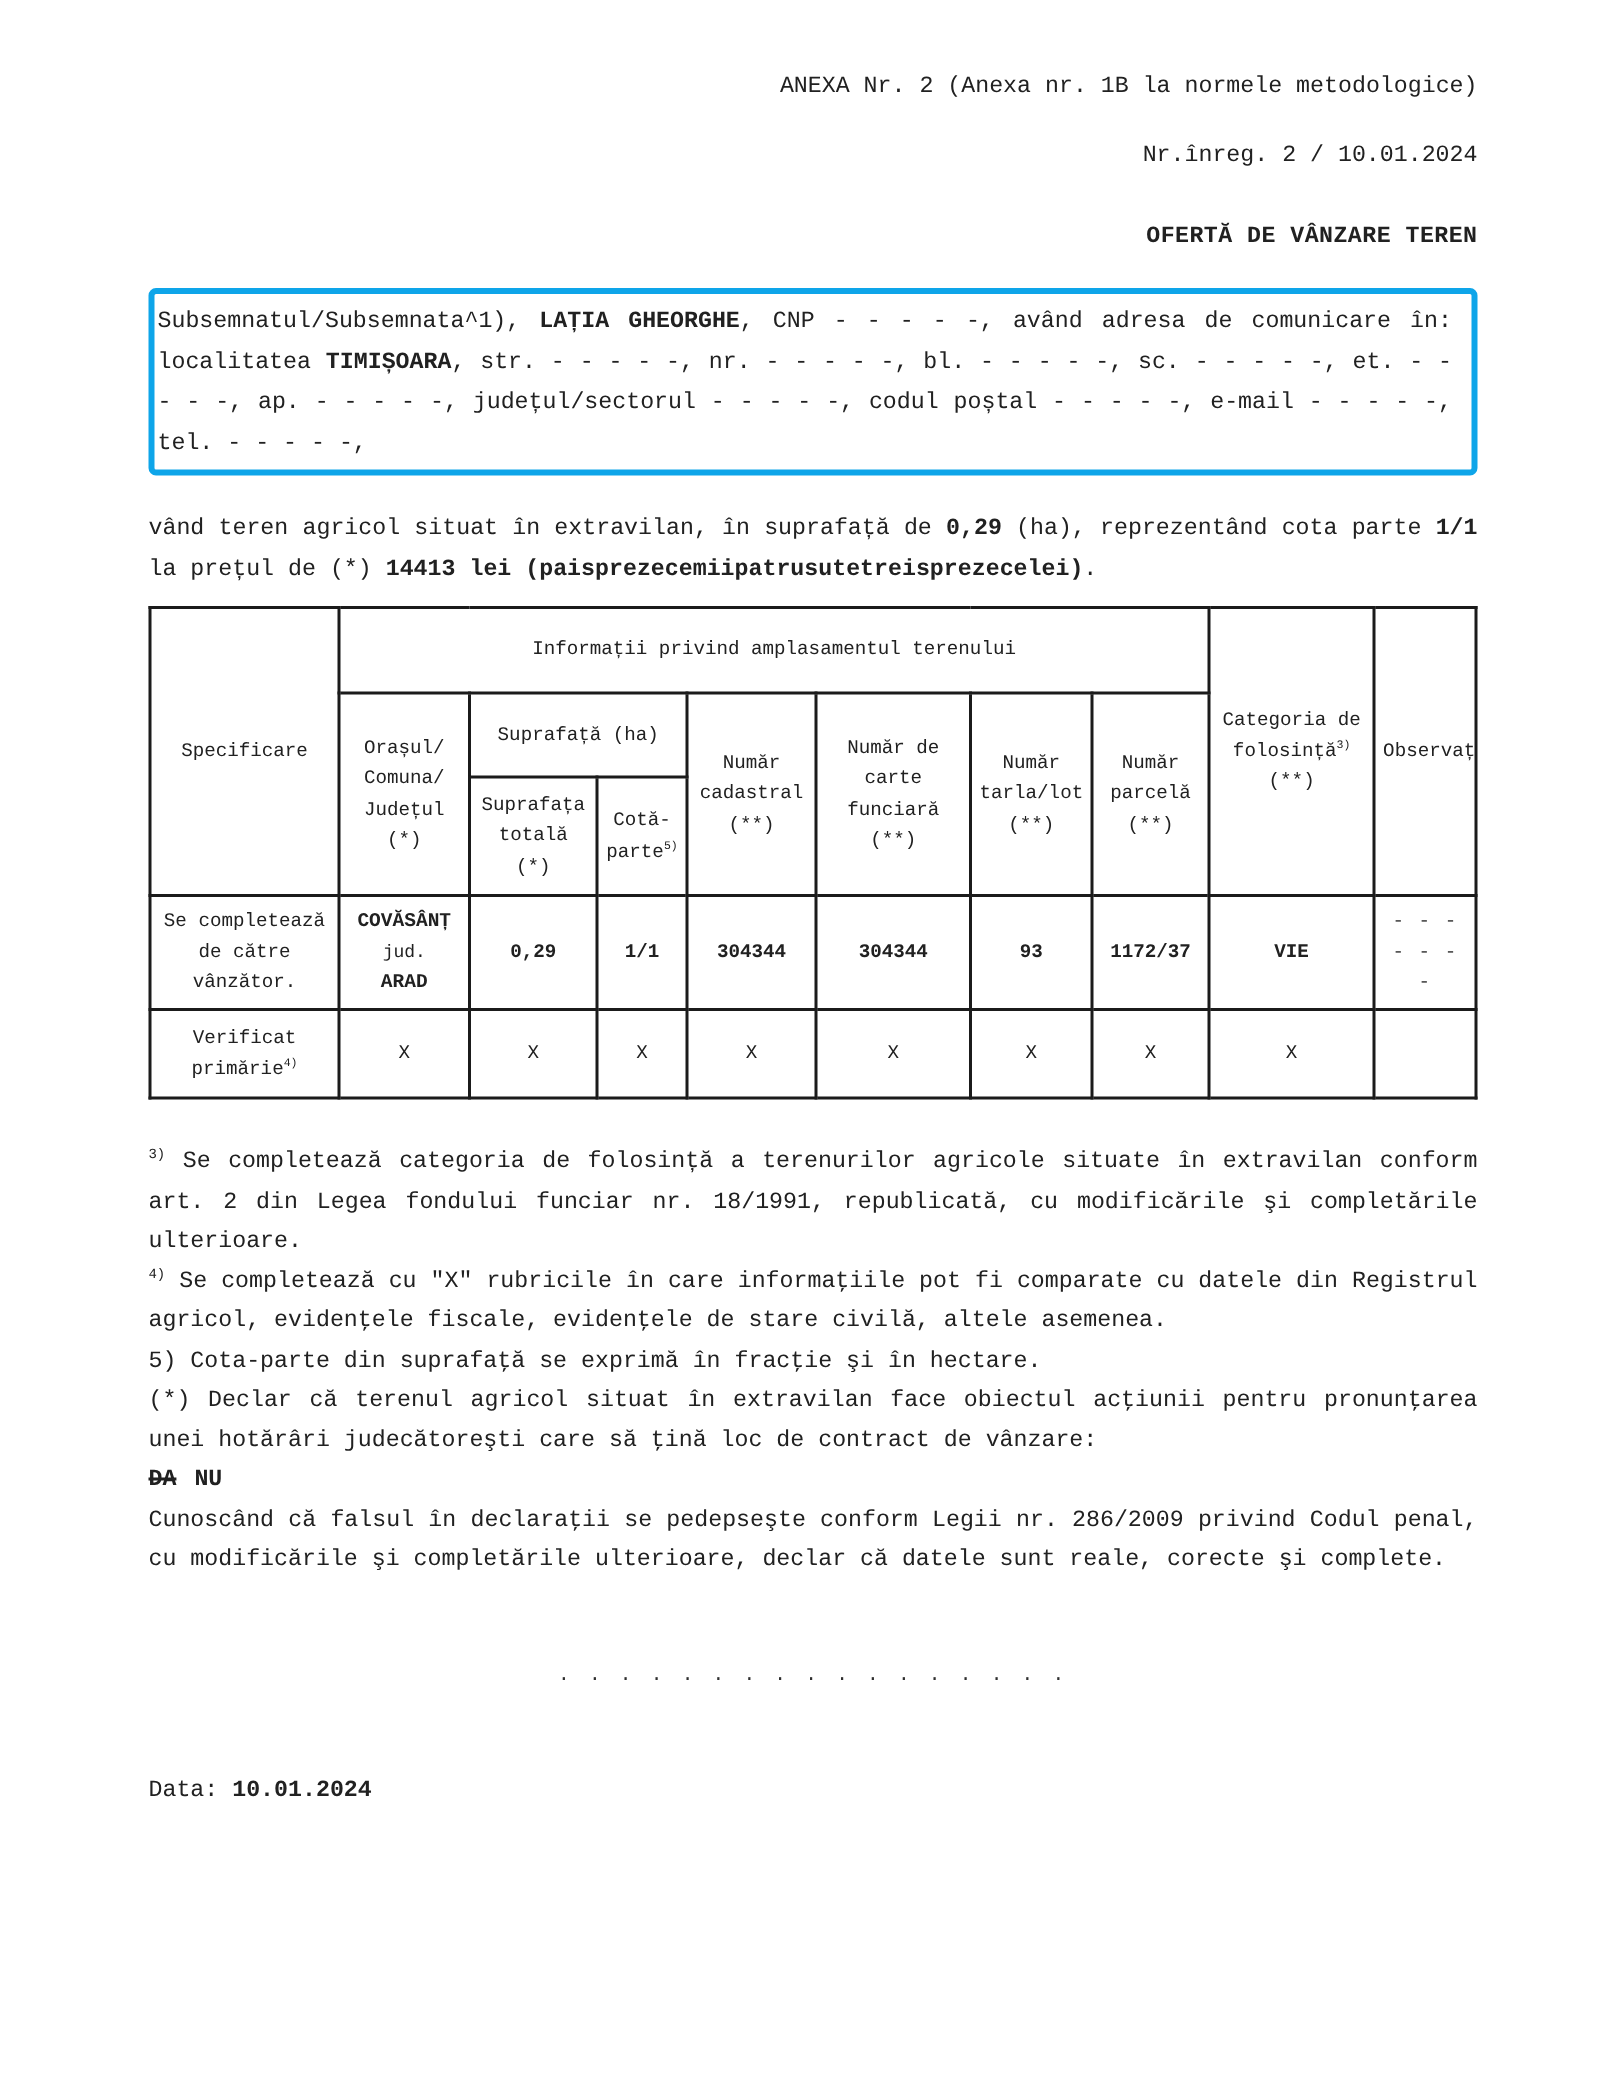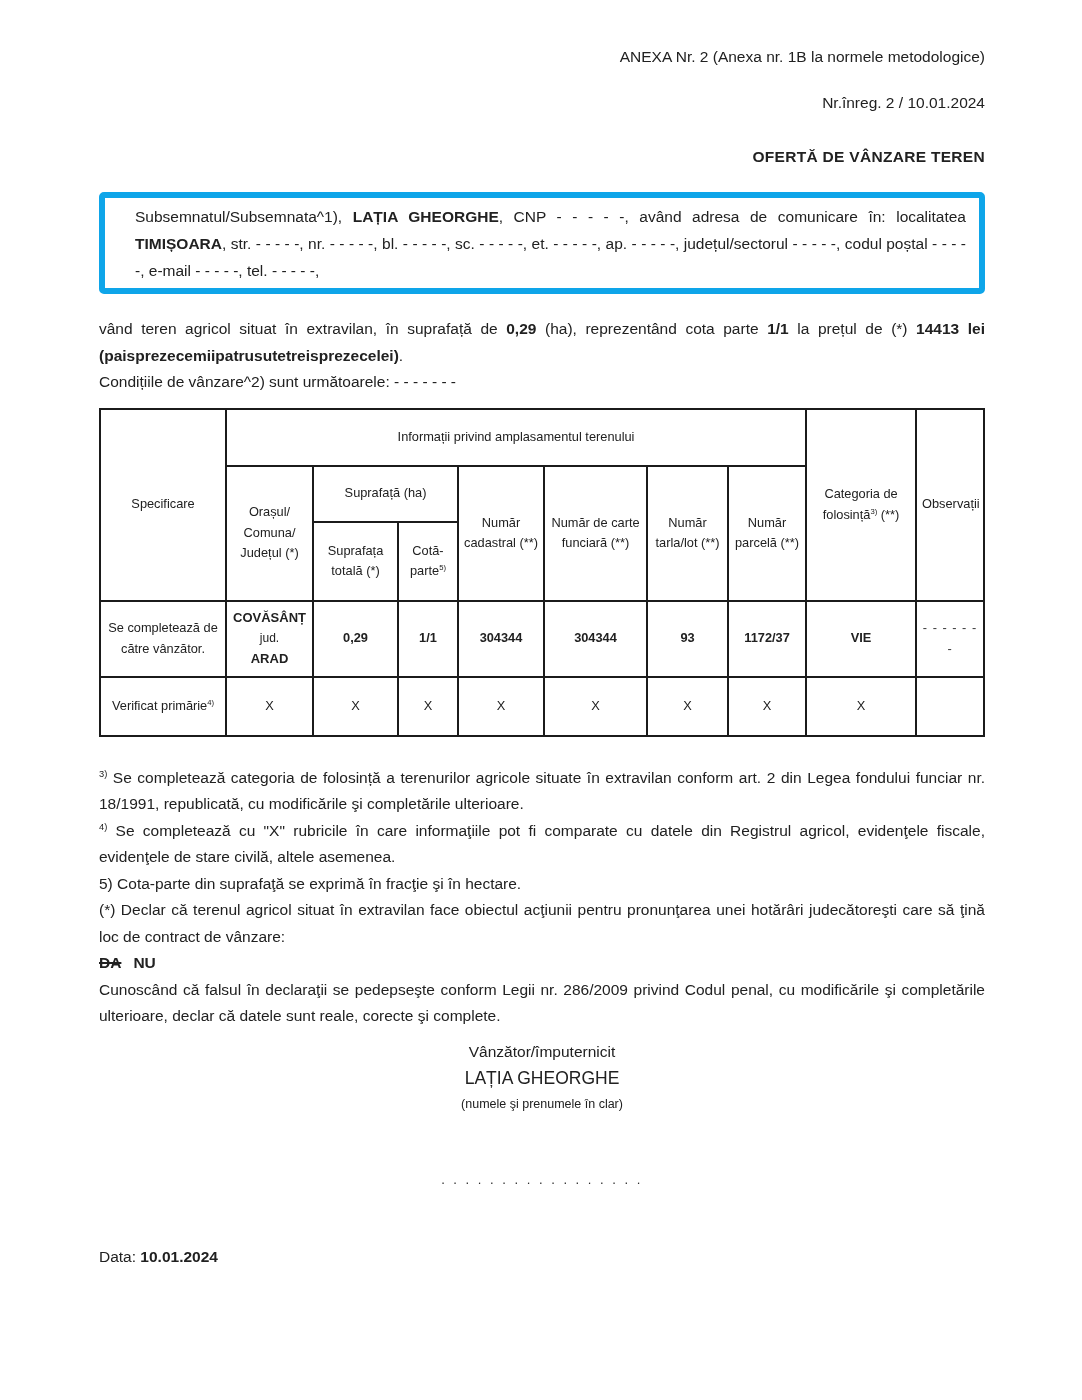--- a/index.html
+++ b/index.html
@@ -1,36 +1,36 @@
 <!DOCTYPE html>
 <html lang="ro"><head>
 <meta charset="utf-8">
 <style>
   * { box-sizing: border-box; }
   html, body { margin: 0; padding: 0; background: #ffffff; }
   .page {
     width: 1082px; height: 1400px;
     background: #ffffff;
     color: #212121;
-    font-family: Liberation Sans, sans-serif;
+    font-family: Liberation Mono, monospace;
     font-size: 15.5px;
     padding: 46px 97px 0 99px;
     overflow: hidden;
     position: relative;
     border-radius: 29px;
   }
   .right { text-align: right; }
   .anexa-line { line-height: 22px; }
   .reg-line { margin-top: 24px; line-height: 22px; }
   .doc-title { margin-top: 34px; text-align: right; font-weight: bold; letter-spacing: 0.3px; }
   .intro-box {
     margin-top: 26px;
-    border: 6px solid #0ea5e9;
+    border: 4px solid #0ea5e9;
     border-radius: 5px;
-    padding: 5px 13px 4px 30px;
+    padding: 5px 13px 4px 2px;
     line-height: 27px;
     text-align: justify;
   }
   .b { font-weight: bold; }
   .para { margin: 0; line-height: 26.5px; text-align: justify; }
   .sale-para { margin-top: 22px; }
   .plain-line { margin: 0; line-height: 26.5px; }
 
   table.land-table {
     margin-top: 12px;
@@ -88,21 +88,20 @@
   <div class="doc-title">OFERTĂ DE VÂNZARE TEREN</div>
 
   <div class="intro-box">
     <span>Subsemnatul/Subsemnata^1), </span><span class="b">LAȚIA GHEORGHE</span><span>, CNP - - - - -, având adresa de comunicare în: localitatea </span><span class="b">TIMIȘOARA</span><span>, str. - - - - -, nr. - - - - -, bl. - - - - -, sc. - - - - -, et. - - - - -, ap. - - - - -, județul/sectorul - - - - -, codul poștal - - - - -, e-mail - - - - -, tel. - - - - -,</span>
   </div>
 
   <p class="para sale-para">
     <span>vând teren agricol situat în extravilan, în suprafață de </span><span class="b">0,29</span><span> (ha), reprezentând cota parte </span><span class="b">1/1</span><span> la prețul de (*) </span><span class="b">14413 lei</span><span> </span><span class="b">(paisprezecemiipatrusutetreisprezecelei)</span><span>.</span>
   </p>
 
-  <p class="plain-line">Condițiile de vânzare^2) sunt următoarele: - - - - - - -</p>
 
   <table class="land-table">
     <colgroup>
       <col style="width:126px">
         <col style="width:87px">
         <col style="width:85px">
         <col style="width:60px">
         <col style="width:86px">
       <col style="width:103px">
         <col style="width:81px">
@@ -175,25 +174,20 @@
     <p class="para"><sup class="fn">3)</sup><span> Se completează categoria de folosință a terenurilor agricole situate în extravilan conform art. 2 din Legea fondului funciar nr. 18/1991, republicată, cu modificările şi completările ulterioare.</span></p>
     <p class="para"><sup class="fn">4)</sup><span> Se completează cu "X" rubricile în care informaţiile pot fi comparate cu datele din Registrul agricol, evidenţele fiscale, evidenţele de stare civilă, altele asemenea.</span></p>
     <p class="plain-line">5) Cota-parte din suprafaţă se exprimă în fracţie şi în hectare.</p>
     <p class="para">(*) Declar că terenul agricol situat în extravilan face obiectul acţiunii pentru pronunţarea unei hotărâri judecătoreşti care să ţină loc de contract de vânzare:</p>
     <p class="plain-line">
       <span class="da-strike">DA</span><span class="nu-opt">NU</span>
     </p>
     <p class="para">Cunoscând că falsul în declaraţii se pedepseşte conform Legii nr. 286/2009 privind Codul penal, cu modificările şi completările ulterioare, declar că datele sunt reale, corecte şi complete.</p>
   </div>
 
-  <div class="signature">
-    <div class="sig-role">Vânzător/împuternicit</div>
-    <div class="sig-name">LAȚIA GHEORGHE</div>
-    <div class="sig-hint">(numele şi prenumele în clar)</div>
-  </div>
 
   <div class="sig-dots">. . . . . . . . . . . . . . . . .</div>
 
   <div class="date-line">
     <span>Data: </span><span class="b">10.01.2024</span>
   </div>
 
 </div>
 
 </body></html>

